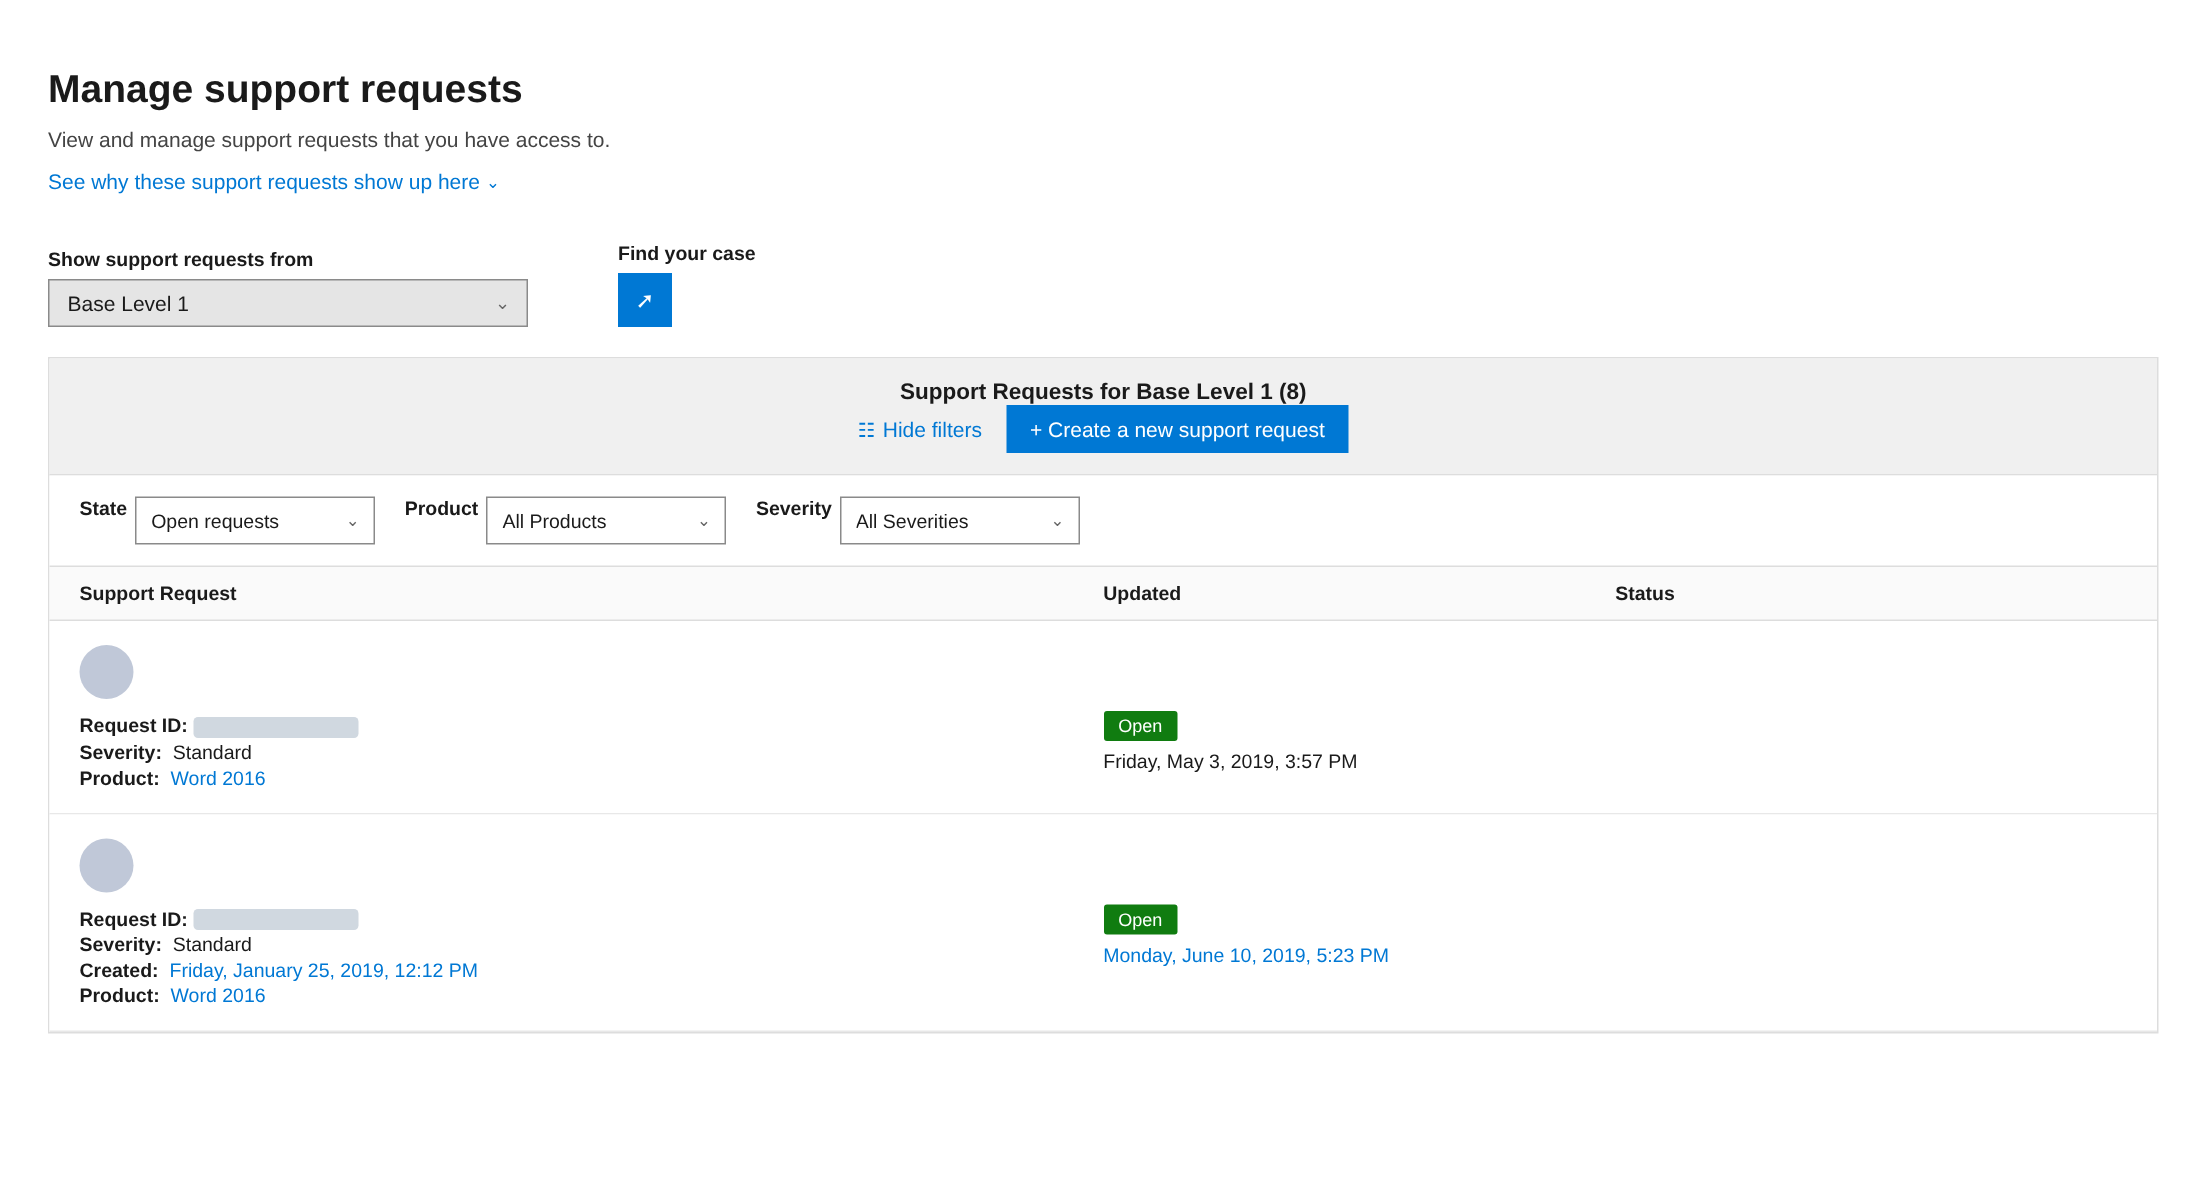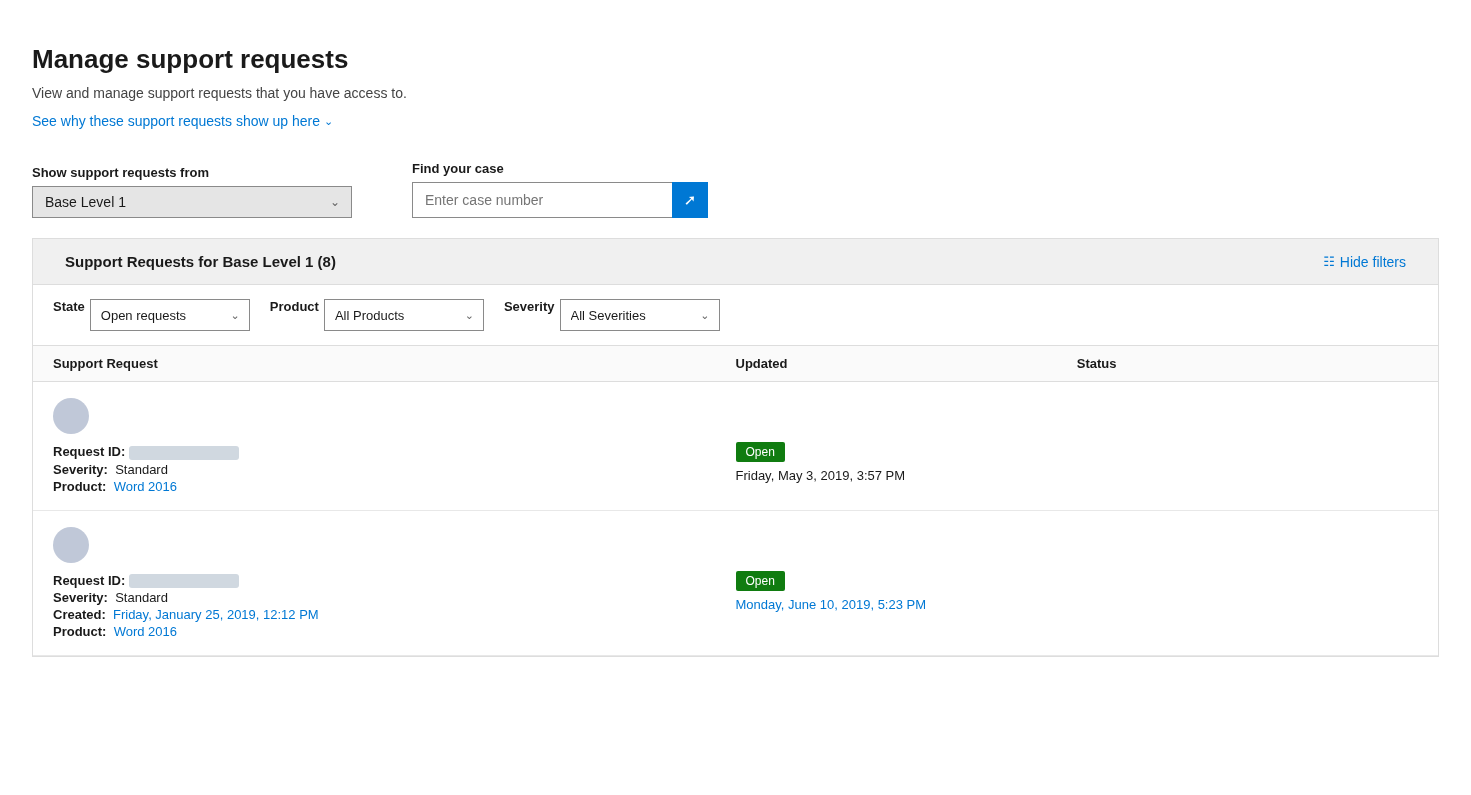--- a/index.html
+++ b/index.html
@@ -61,25 +61,26 @@
       align-items: center;
       justify-content: center;
       color: #fff;
       font-size: 14px;
     }
 
     .table-container { border: 1px solid #ddd; }
 
     .table-header-bar {
       background: #f0f0f0;
-      padding: 14px 32px;
+      padding: 14px 10px;
       display: flex;
       align-items: center;
       justify-content: space-between;
       border-bottom: 1px solid #ddd;
+      flex-direction: column;
     }
     .table-title { font-size: 15px; font-weight: 600; color: #1a1a1a; }
 
     .table-header-actions { display: flex; align-items: center; gap: 16px; }
 
     .hide-filters-btn {
       background: none;
       border: none;
       color: #0078d4;
       cursor: pointer;
@@ -206,38 +207,38 @@
       <label class="control-label">Show support requests from</label>
       <div class="dropdown-wrapper">
         <select><option>Base Level 1</option><option>All subscriptions</option></select>
         <span class="dropdown-arrow">⌄</span>
       </div>
     </div>
 
     <div class="find-case-group">
       <label class="control-label">Find your case</label>
       <div class="find-case-input-row">
-        <input class="find-case-input" type="text" placeholder="Enter case number" style="">
         <button class="find-case-btn">
           <span style="font-size:15px;">➚</span>
         </button>
       </div>
     </div>
   </div>
 
   
   <div class="table-container">
 
     <div class="table-header-bar">
       <span class="table-title">Support Requests for Base Level 1 (8)</span>
       <div class="table-header-actions">
         <button class="hide-filters-btn">
           <span style="font-size:13px;">☷</span>
           <span>Hide filters</span>
         </button>
+        <button class="create-btn">+ Create a new support request</button>
       </div>
     </div>
 
     <div class="filters-row">
       <div class="filter-group">
         <label class="filter-label">State</label>
         <div class="filter-dropdown-wrapper">
           <select><option>Open requests</option><option>All requests</option><option>Closed requests</option></select>
           <span class="filter-dropdown-arrow">⌄</span>
         </div>

